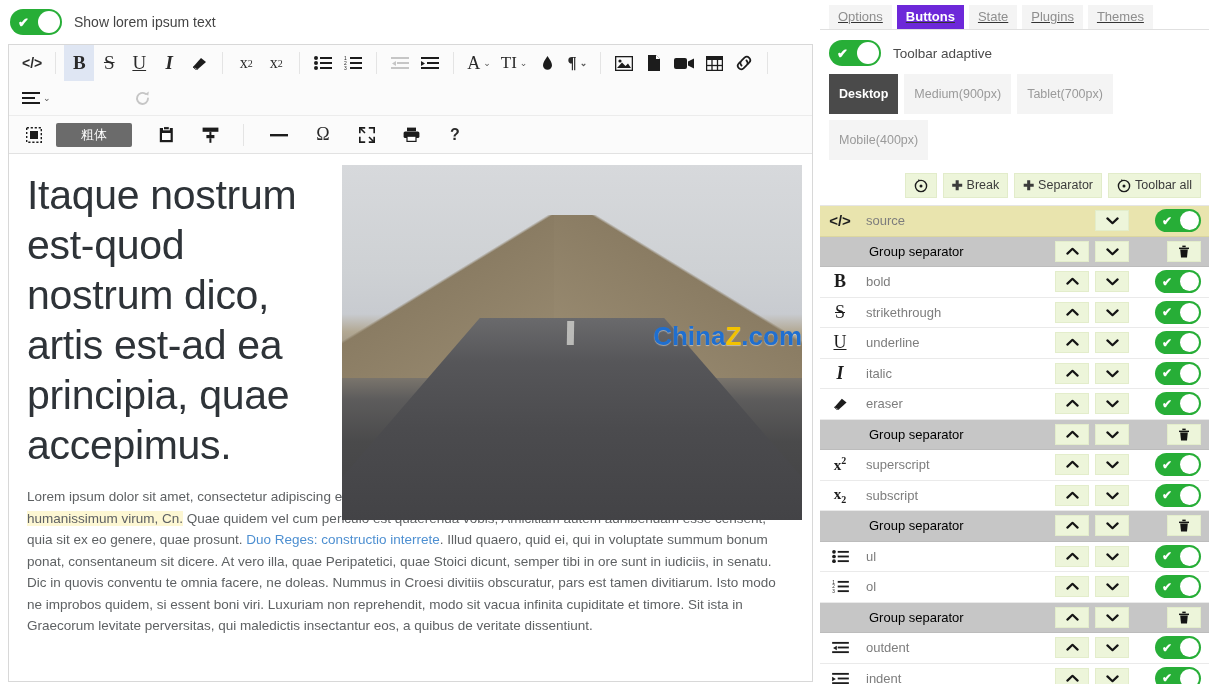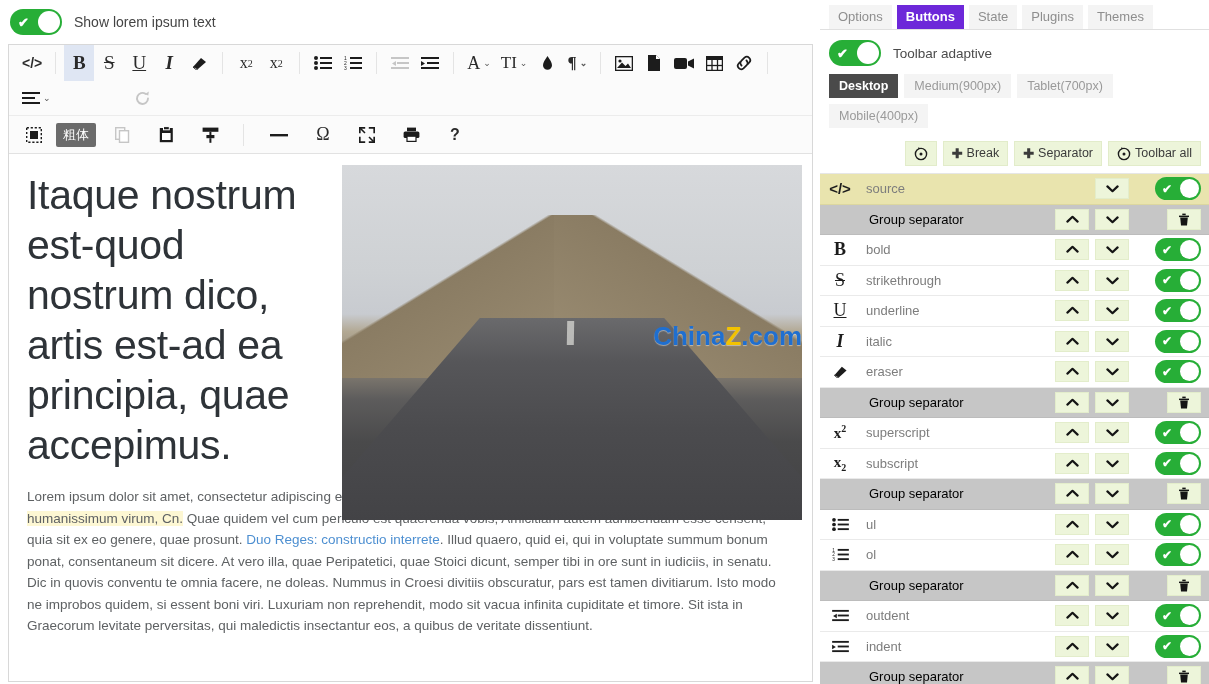--- a/index.html
+++ b/index.html
@@ -98,21 +98,21 @@
   .tb-spacer { width: 14px; flex:none; }
   .caret { font-size: 9px; margin-left: 3px; color: #555; }
   .serif { font-family: "Liberation Serif", serif; }
 
   .tooltip {
     position: absolute;
     left: 47px; top: 78px;
     background: #6b6b6b;
     color: #fff;
     font-size: 13px;
-    padding: 3px 7px;
+    padding: 3px 25px;
     border-radius: 2px;
     z-index: 40;
     white-space: nowrap;
   }
 
   
   .doc {
     padding: 16px 18px 0 18px;
     position: relative;
     height: calc(100% - 110px);
@@ -199,20 +199,21 @@
     width: 389px; height: 684px;
     background: #fff;
     overflow: hidden;
   }
   .tabs {
     display: flex; align-items: flex-end;
     height: 30px;
     border-bottom: 1px solid #e0e0e0;
     padding-left: 9px;
     gap: 5px;
+    text-decoration: underline;
   }
   .tab {
     padding: 4px 9px 4px 9px;
     font-size: 13px;
     color: #8e8e8e;
     background: #f4f4f4;
     cursor: pointer;
     line-height: 16px;
   }
   .tab.active {
@@ -225,21 +226,21 @@
     gap: 12px;
     padding: 10px 0 8px 9px;
   }
   .adaptive-row .lbl { font-size: 13.5px; color: #4b4b4b; }
 
   .bp-row {
     display: flex; flex-wrap: wrap; gap: 6px;
     padding: 0 9px 0 9px;
   }
   .bp {
-    padding: 4px 10px;
+    padding: 12px 10px;
     font-size: 12.5px;
     background: #f4f4f4;
     color: #9a9a9a;
     cursor: pointer;
     line-height: 16px;
   }
   .bp.active { background: #4a4a4a; color: #fff; font-weight: bold; }
 
   .actions-bar {
     display: flex; justify-content: flex-end; gap: 6px;

